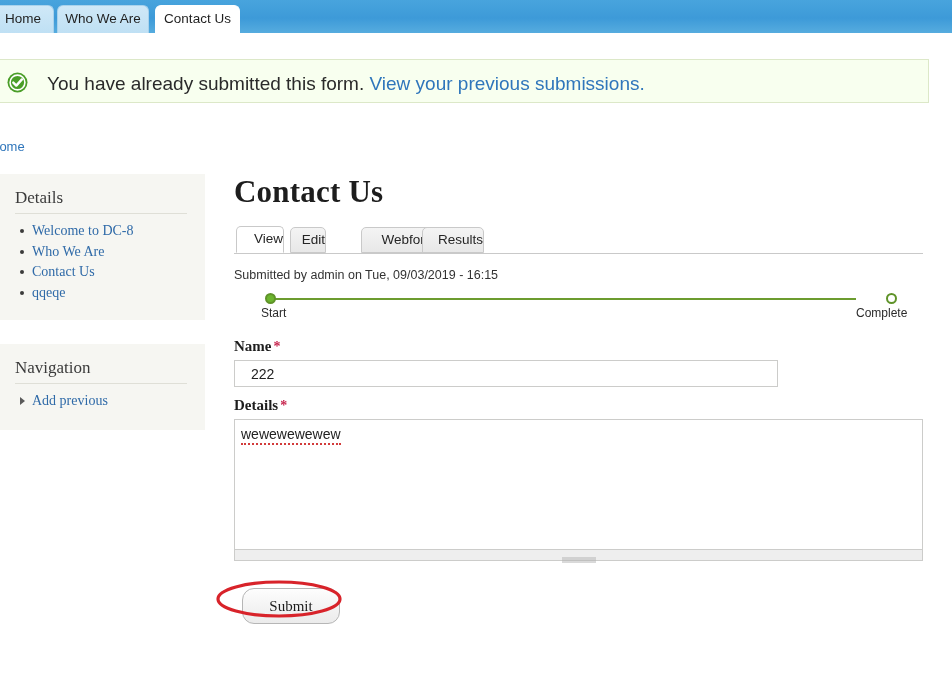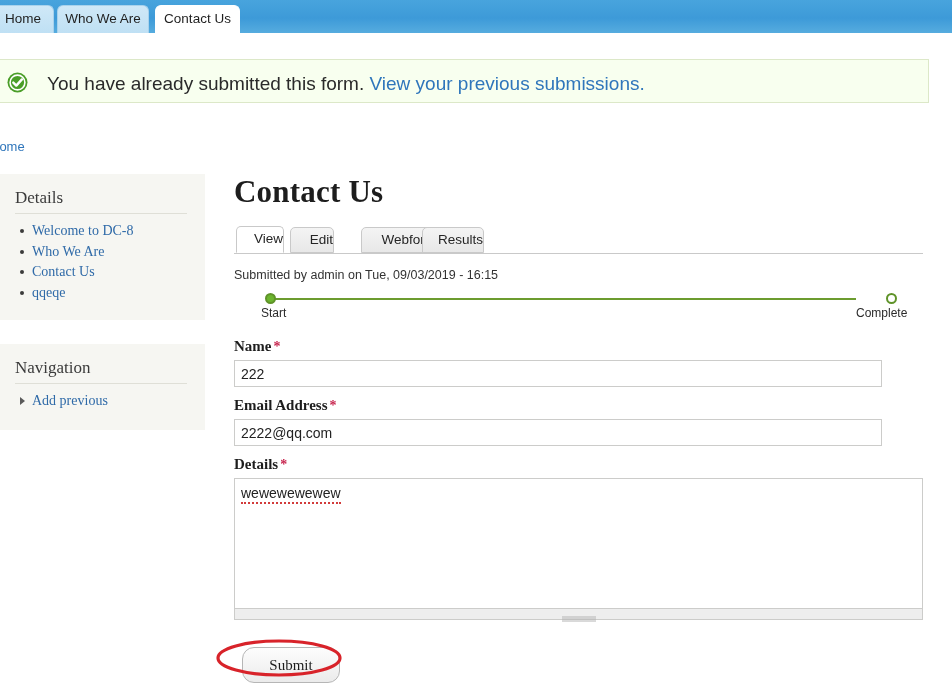--- a/index.html
+++ b/index.html
@@ -189,21 +189,21 @@
     background: linear-gradient(to bottom, #f4f4f4 0%, #e8e8e8 100%);
     border: 1px solid #c9c9c9;
   }
   .ltab.active {
     background: #ffffff;
     border: 1px solid #c9c9c9;
     border-bottom: 1px solid #ffffff;
     height: 27px;
   }
   #ltab-0 { left: 2px;   width: 48px; }
-  #ltab-1 { left: 56px;  width: 44px; }
+  #ltab-1 { left: 56px;  width: 36px; }
   #ltab-2 { left: 106px; width: 76px; margin-left: 21px; }
   #ltab-3 { left: 188px; width: 62px; }
 
   
   #submitted-info {
     margin-top: 14px;
     font-size: 12.5px;
     color: #333333;
   }
 
@@ -250,24 +250,24 @@
     margin-bottom: 5px;
   }
   .req {
     color: #c7254e;
     font-size: 14px;
     font-weight: bold;
     margin-left: 2px;
   }
   input.text-field {
     display: block;
-    width: 648px;
+    width: 544px;
     height: 27px;
     box-sizing: border-box;
-    padding: 2px 6px;
+    padding: 2px 16px;
     border: 1px solid #ccccca;
     background: #ffffff;
     font-family: "Liberation Sans", sans-serif;
     font-size: 14px;
     color: #222222;
     outline: none;
   }
   #details-wrap {
     position: relative;
     width: 772px;
@@ -430,26 +430,20 @@
     <div class="prog-label" id="label-end">Complete</div>
   </div>
 
   <div class="form-item">
     <div class="form-label">
       <span>Name</span><span class="req">*</span>
     </div>
     <input class="text-field" type="text" id="field-name" value="222" style="">
   </div>
 
-  <div class="form-item">
-    <div class="form-label">
-      <span>Email Address</span><span class="req">*</span>
-    </div>
-    <input class="text-field" type="text" id="field-email" value="2222@qq.com" style="">
-  </div>
 
   <div class="form-item">
     <div class="form-label">
       <span>Details</span><span class="req">*</span>
     </div>
     <div id="details-wrap">
       <textarea class="area-field" id="field-details" style=""></textarea>
       <span id="spellword">wewewewewew</span>
       <span id="resize-grip">
         <svg width="12" height="12" viewBox="0 0 12 12">

